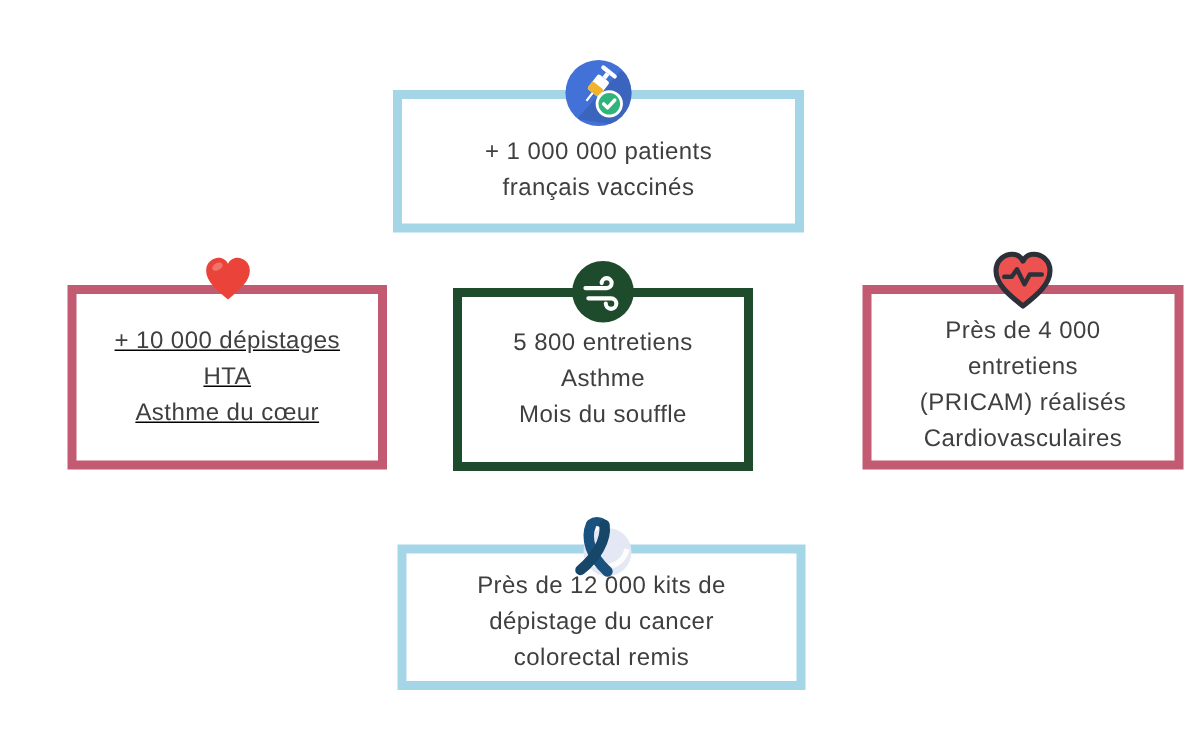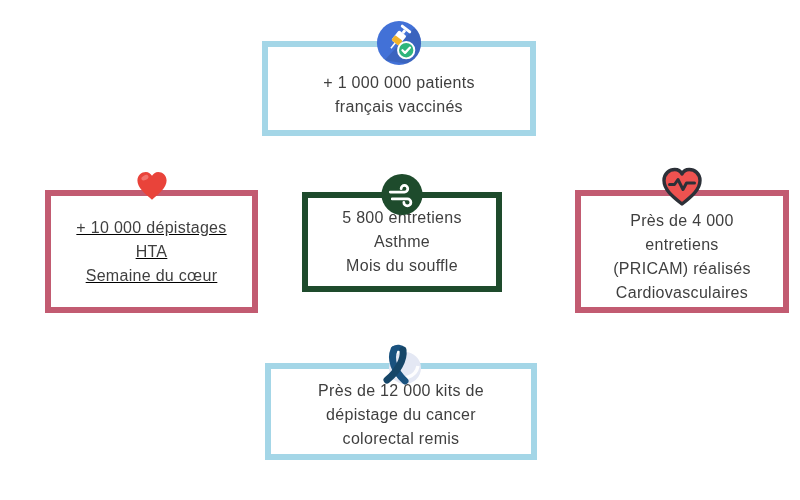--- a/index.html
+++ b/index.html
@@ -31,23 +31,23 @@
     letter-spacing: 0.3px;
     font-weight: 500;
   }
   .icon-wrap {
     position: absolute;
     left: 50%;
     transform: translateX(-50%);
     line-height: 0;
   }
   
-  #card-vaccination { left: 262px; top: 41px;  width: 274px; height: 95px;  border: 6px solid #a4d6e7; }
+  #card-vaccination { left: 262px; top: 60px;  width: 274px; height: 95px;  border: 6px solid #a4d6e7; }
   #card-hta         { left: 45px;  top: 190px; width: 213px; height: 123px; border: 6px solid #c25b71; text-decoration: underline; }
-  #card-asthme      { left: 302px; top: 192px; width: 200px; height: 100px; border: 6px solid #1e4b2c; }
+  #card-asthme      { left: 302px; top: 192px; width: 200px; height: 122px; border: 6px solid #1e4b2c; }
   #card-pricam      { left: 543px; top: 190px; width: 214px; height: 123px; border: 6px solid #c25b71; margin-left: 32px; }
   #card-colorectal  { left: 265px; top: 363px; width: 272px; height: 97px;  border: 6px solid #a4d6e7; }
 
   #card-vaccination .card-text { padding-top: 12px; }
   #card-pricam .card-text      { padding-top: 10px; }
   #card-colorectal .card-text  { padding-top: 6px; }
 
   #card-vaccination .icon-wrap { top: -27px; }
   #card-hta .icon-wrap         { top: -26px; }
   #card-asthme .icon-wrap      { top: -25px; }
@@ -89,21 +89,21 @@
   <div class="card" id="card-hta">
     <span class="icon-wrap">
       <svg width="34" height="32" viewBox="0 0 36 34">
         <path d="M18 31.5 C10 25 2.5 18.6 2.5 11.2 C2.5 5.4 7 2 11.4 2 C14.4 2 16.8 3.8 18 6.2 C19.2 3.8 21.6 2 24.6 2 C29 2 33.5 5.4 33.5 11.2 C33.5 18.6 26 25 18 31.5 Z" fill="#e9433a"></path>
         <ellipse cx="10.5" cy="8.2" rx="4" ry="2.5" fill="#f2736c" transform="rotate(-28 10.5 8.2)"></ellipse>
       </svg>
     </span>
     <div class="card-text">
       <div>+ 10 000 dépistages</div>
       <div>HTA</div>
-      <div>Semaine du cœur</div>
+      <div>Asthme du cœur</div>
     </div>
   </div>
 
   <div class="card" id="card-asthme">
     <span class="icon-wrap">
       <svg width="43" height="43" viewBox="0 0 44 44">
         <circle cx="22" cy="22" r="21" fill="#1e4b2c"></circle>
         <path d="M10 19.5 h14.5 a3.4 3.4 0 1 0 -3.4 -3.4" stroke="#ffffff" stroke-width="2.8" fill="none" stroke-linecap="round"></path>
         <path d="M12 26.5 h15.5 a3.6 3.6 0 1 1 -3.6 3.6" stroke="#ffffff" stroke-width="2.8" fill="none" stroke-linecap="round"></path>
       </svg>

